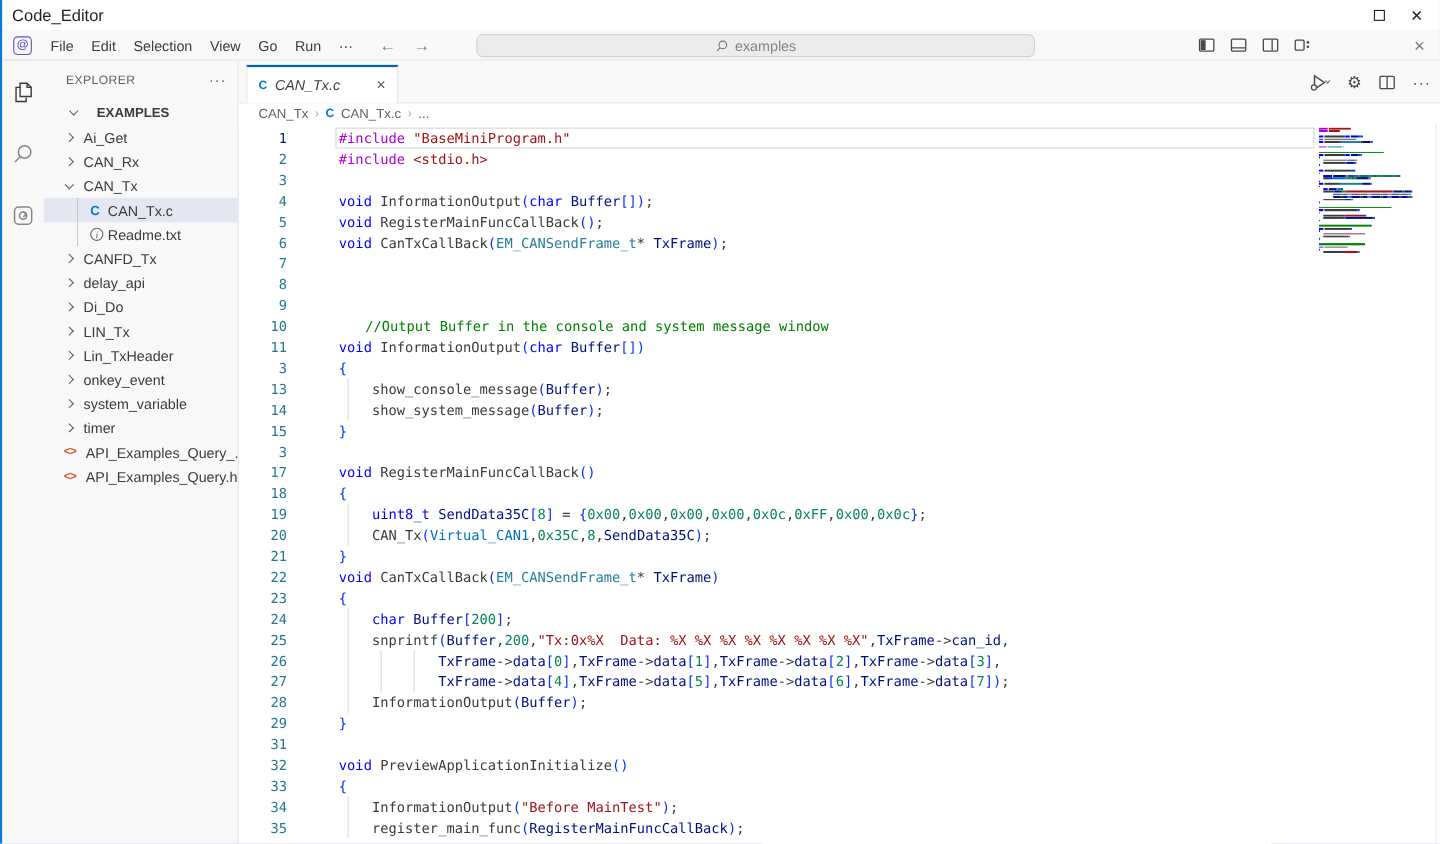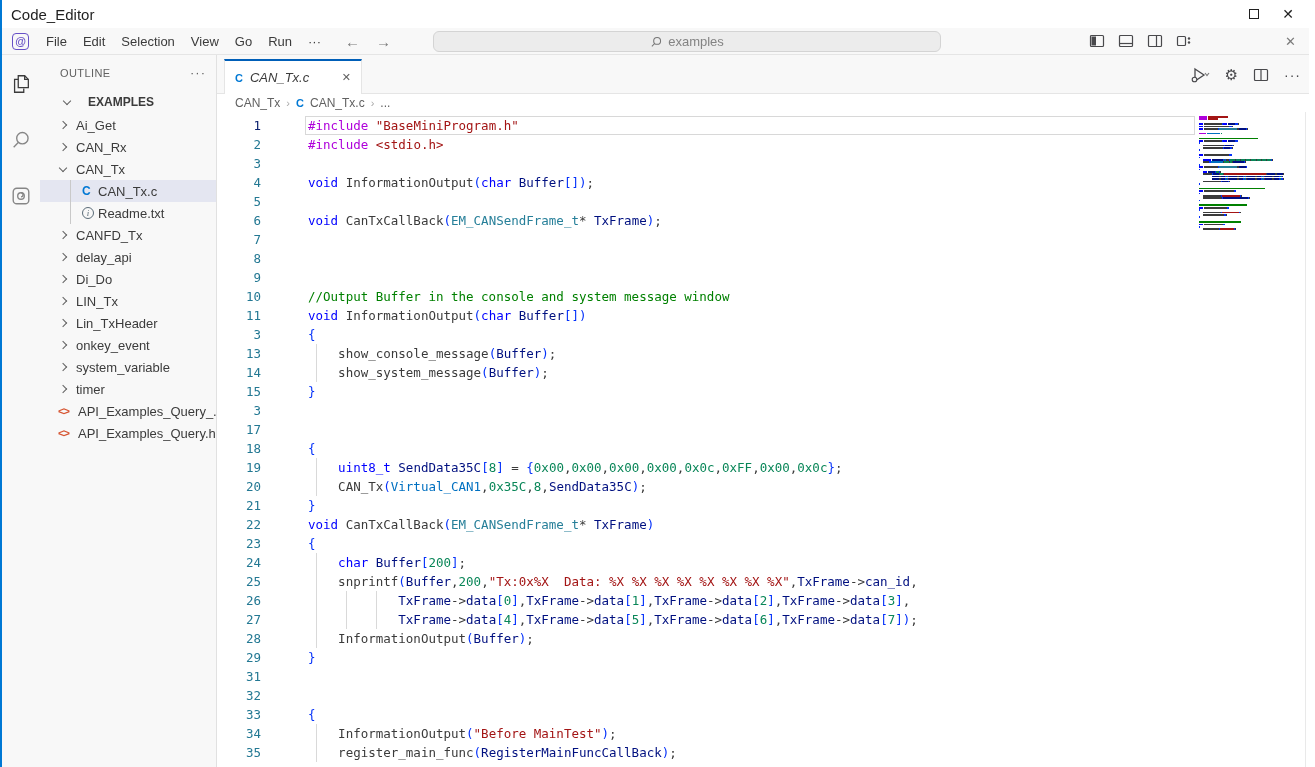--- a/index.html
+++ b/index.html
@@ -177,21 +177,21 @@
         <svg width="22" height="22" viewBox="0 0 24 24">
             <rect x="3.5" y="3.5" width="17" height="17" rx="4" fill="none" stroke="currentColor" stroke-width="1.5"></rect>
             <circle cx="12" cy="12" r="3.6" fill="none" stroke="currentColor" stroke-width="1.5"></circle>
             <path d="M12 8.4 c3 0 3 4.5 0 4.5" fill="none" stroke="currentColor" stroke-width="1.5"></path>
           </svg>
       </div>
     </div>
 
     <div class="sidebar">
       <div class="sb-header">
-        <span class="sb-title">OUTLINE</span>
+        <span class="sb-title">EXPLORER</span>
         <span class="sb-more">···</span>
       </div>
       <div class="sb-section">
         <span class="chev down"></span>
         <span style="margin-left:6px;">EXAMPLES</span>
       </div>
       <div class="tree">
           <div class="tree-row">
             <span class="chev right"></span>
             <span style="white-space: nowrap;">Ai_Get</span>
@@ -289,47 +289,47 @@
         <span>CAN_Tx.c</span>
         <span class="bc-sep">›</span>
         <span>...</span>
       </div>
       <div class="editor-main">
         <div class="code-scroll">
             <div class="code-line current"><span class="num active">1</span><span class="line-content"><span style="color: rgb(175, 0, 219);">#include</span><span style="color: rgb(59, 59, 59);"> </span><span style="color: rgb(163, 21, 21);">"BaseMiniProgram.h"</span></span></div>
             <div class="code-line"><span class="num">2</span><span class="line-content"><span style="color: rgb(175, 0, 219);">#include</span><span style="color: rgb(59, 59, 59);"> </span><span style="color: rgb(163, 21, 21);">&lt;stdio.h&gt;</span></span></div>
             <div class="code-line"><span class="num">3</span><span class="line-content"></span></div>
             <div class="code-line"><span class="num">4</span><span class="line-content"><span style="color: rgb(0, 0, 255);">void</span><span style="color: rgb(59, 59, 59);"> </span><span style="color: rgb(59, 59, 59);">InformationOutput</span><span style="color: rgb(4, 49, 250);">(</span><span style="color: rgb(0, 0, 255);">char</span><span style="color: rgb(59, 59, 59);"> </span><span style="color: rgb(0, 16, 128);">Buffer</span><span style="color: rgb(4, 49, 250);">[]</span><span style="color: rgb(4, 49, 250);">)</span><span style="color: rgb(59, 59, 59);">;</span></span></div>
-            <div class="code-line"><span class="num">5</span></div>
+            <div class="code-line"><span class="num">5</span><span class="line-content"><span style="color: rgb(0, 0, 255);">void</span><span style="color: rgb(59, 59, 59);"> </span><span style="color: rgb(59, 59, 59);">RegisterMainFuncCallBack</span><span style="color: rgb(4, 49, 250);">()</span><span style="color: rgb(59, 59, 59);">;</span></span></div>
             <div class="code-line"><span class="num">6</span><span class="line-content"><span style="color: rgb(0, 0, 255);">void</span><span style="color: rgb(59, 59, 59);"> </span><span style="color: rgb(59, 59, 59);">CanTxCallBack</span><span style="color: rgb(4, 49, 250);">(</span><span style="color: rgb(38, 127, 153);">EM_CANSendFrame_t</span><span style="color: rgb(59, 59, 59);">* </span><span style="color: rgb(0, 16, 128);">TxFrame</span><span style="color: rgb(4, 49, 250);">)</span><span style="color: rgb(59, 59, 59);">;</span></span></div>
             <div class="code-line"><span class="num">7</span><span class="line-content"></span></div>
             <div class="code-line"><span class="num">8</span></div>
             <div class="code-line"><span class="num">9</span><span class="line-content"></span></div>
-            <div class="code-line"><span class="num">10</span><span class="line-content"><span style="color: rgb(0, 128, 0);">//Output Buffer in the console and system message window</span></span></div>
+            <div class="code-line"><span class="num">10</span><span class="line-content"><span style="color: rgb(0, 128, 0); margin-left: 24px;">//Output Buffer in the console and system message window</span></span></div>
             <div class="code-line"><span class="num">11</span><span class="line-content"><span style="color: rgb(0, 0, 255);">void</span><span style="color: rgb(59, 59, 59);"> </span><span style="color: rgb(59, 59, 59);">InformationOutput</span><span style="color: rgb(4, 49, 250);">(</span><span style="color: rgb(0, 0, 255);">char</span><span style="color: rgb(59, 59, 59);"> </span><span style="color: rgb(0, 16, 128);">Buffer</span><span style="color: rgb(4, 49, 250);">[]</span><span style="color: rgb(4, 49, 250);">)</span></span></div>
             <div class="code-line"><span class="num">3</span><span class="line-content"><span style="color: rgb(4, 49, 250);">{</span></span></div>
             <div class="code-line"><span class="num">13</span><span class="line-content"><i class="guide" style="left: calc(1ch + 47px);"></i><span style="color: rgb(59, 59, 59);">    </span><span style="color: rgb(59, 59, 59);">show_console_message</span><span style="color: rgb(4, 49, 250);">(</span><span style="color: rgb(0, 16, 128);">Buffer</span><span style="color: rgb(4, 49, 250);">)</span><span style="color: rgb(59, 59, 59);">;</span></span></div>
             <div class="code-line"><span class="num">14</span><span class="line-content"><i class="guide" style="left: calc(1ch + 47px);"></i><span style="color: rgb(59, 59, 59);">    </span><span style="color: rgb(59, 59, 59);">show_system_message</span><span style="color: rgb(4, 49, 250);">(</span><span style="color: rgb(0, 16, 128);">Buffer</span><span style="color: rgb(4, 49, 250);">)</span><span style="color: rgb(59, 59, 59);">;</span></span></div>
             <div class="code-line"><span class="num">15</span><span class="line-content"><span style="color: rgb(4, 49, 250);">}</span></span></div>
             <div class="code-line"><span class="num">3</span><span class="line-content"></span></div>
-            <div class="code-line"><span class="num">17</span></div>
+            <div class="code-line"><span class="num">17</span><span class="line-content"><span style="color: rgb(0, 0, 255);">void</span><span style="color: rgb(59, 59, 59);"> </span><span style="color: rgb(59, 59, 59);">RegisterMainFuncCallBack</span><span style="color: rgb(4, 49, 250);">()</span></span></div>
             <div class="code-line"><span class="num">18</span><span class="line-content"><span style="color: rgb(4, 49, 250);">{</span></span></div>
             <div class="code-line"><span class="num">19</span><span class="line-content"><i class="guide" style="left: calc(1ch + 47px);"></i><span style="color: rgb(59, 59, 59);">    </span><span style="color: rgb(0, 0, 255);">uint8_t</span><span style="color: rgb(59, 59, 59);"> </span><span style="color: rgb(0, 16, 128);">SendData35C</span><span style="color: rgb(4, 49, 250);">[</span><span style="color: rgb(9, 134, 88);">8</span><span style="color: rgb(4, 49, 250);">]</span><span style="color: rgb(59, 59, 59);"> = </span><span style="color: rgb(4, 49, 250);">{</span><span style="color: rgb(9, 134, 88);">0x00</span><span style="color: rgb(59, 59, 59);">,</span><span style="color: rgb(9, 134, 88);">0x00</span><span style="color: rgb(59, 59, 59);">,</span><span style="color: rgb(9, 134, 88);">0x00</span><span style="color: rgb(59, 59, 59);">,</span><span style="color: rgb(9, 134, 88);">0x00</span><span style="color: rgb(59, 59, 59);">,</span><span style="color: rgb(9, 134, 88);">0x0c</span><span style="color: rgb(59, 59, 59);">,</span><span style="color: rgb(9, 134, 88);">0xFF</span><span style="color: rgb(59, 59, 59);">,</span><span style="color: rgb(9, 134, 88);">0x00</span><span style="color: rgb(59, 59, 59);">,</span><span style="color: rgb(9, 134, 88);">0x0c</span><span style="color: rgb(4, 49, 250);">}</span><span style="color: rgb(59, 59, 59);">;</span></span></div>
             <div class="code-line"><span class="num">20</span><span class="line-content"><i class="guide" style="left: calc(1ch + 47px);"></i><span style="color: rgb(59, 59, 59);">    </span><span style="color: rgb(59, 59, 59);">CAN_Tx</span><span style="color: rgb(4, 49, 250);">(</span><span style="color: rgb(0, 112, 193);">Virtual_CAN1</span><span style="color: rgb(59, 59, 59);">,</span><span style="color: rgb(9, 134, 88);">0x35C</span><span style="color: rgb(59, 59, 59);">,</span><span style="color: rgb(9, 134, 88);">8</span><span style="color: rgb(59, 59, 59);">,</span><span style="color: rgb(0, 16, 128);">SendData35C</span><span style="color: rgb(4, 49, 250);">)</span><span style="color: rgb(59, 59, 59);">;</span></span></div>
             <div class="code-line"><span class="num">21</span><span class="line-content"><span style="color: rgb(4, 49, 250);">}</span></span></div>
             <div class="code-line"><span class="num">22</span><span class="line-content"><span style="color: rgb(0, 0, 255);">void</span><span style="color: rgb(59, 59, 59);"> </span><span style="color: rgb(59, 59, 59);">CanTxCallBack</span><span style="color: rgb(4, 49, 250);">(</span><span style="color: rgb(38, 127, 153);">EM_CANSendFrame_t</span><span style="color: rgb(59, 59, 59);">* </span><span style="color: rgb(0, 16, 128);">TxFrame</span><span style="color: rgb(4, 49, 250);">)</span></span></div>
             <div class="code-line"><span class="num">23</span><span class="line-content"><span style="color: rgb(4, 49, 250);">{</span></span></div>
             <div class="code-line"><span class="num">24</span><span class="line-content"><i class="guide" style="left: calc(1ch + 47px);"></i><span style="color: rgb(59, 59, 59);">    </span><span style="color: rgb(0, 0, 255);">char</span><span style="color: rgb(59, 59, 59);"> </span><span style="color: rgb(0, 16, 128);">Buffer</span><span style="color: rgb(4, 49, 250);">[</span><span style="color: rgb(9, 134, 88);">200</span><span style="color: rgb(4, 49, 250);">]</span><span style="color: rgb(59, 59, 59);">;</span></span></div>
             <div class="code-line"><span class="num">25</span><span class="line-content"><i class="guide" style="left: calc(1ch + 47px);"></i><span style="color: rgb(59, 59, 59);">    </span><span style="color: rgb(59, 59, 59);">snprintf</span><span style="color: rgb(4, 49, 250);">(</span><span style="color: rgb(0, 16, 128);">Buffer</span><span style="color: rgb(59, 59, 59);">,</span><span style="color: rgb(9, 134, 88);">200</span><span style="color: rgb(59, 59, 59);">,</span><span style="color: rgb(163, 21, 21);">"Tx:0x%X  Data: %X %X %X %X %X %X %X %X"</span><span style="color: rgb(59, 59, 59);">,</span><span style="color: rgb(0, 16, 128);">TxFrame</span><span style="color: rgb(59, 59, 59);">-&gt;</span><span style="color: rgb(0, 16, 128);">can_id</span><span style="color: rgb(59, 59, 59);">,</span></span></div>
             <div class="code-line"><span class="num">26</span><span class="line-content"><i class="guide" style="left: calc(1ch + 47px);"></i><i class="guide" style="left: calc(5ch + 47px);"></i><i class="guide" style="left: calc(9ch + 47px);"></i><span style="color: rgb(59, 59, 59);">            </span><span style="color: rgb(0, 16, 128);">TxFrame</span><span style="color: rgb(59, 59, 59);">-&gt;</span><span style="color: rgb(0, 16, 128);">data</span><span style="color: rgb(4, 49, 250);">[</span><span style="color: rgb(9, 134, 88);">0</span><span style="color: rgb(4, 49, 250);">]</span><span style="color: rgb(59, 59, 59);">,</span><span style="color: rgb(0, 16, 128);">TxFrame</span><span style="color: rgb(59, 59, 59);">-&gt;</span><span style="color: rgb(0, 16, 128);">data</span><span style="color: rgb(4, 49, 250);">[</span><span style="color: rgb(9, 134, 88);">1</span><span style="color: rgb(4, 49, 250);">]</span><span style="color: rgb(59, 59, 59);">,</span><span style="color: rgb(0, 16, 128);">TxFrame</span><span style="color: rgb(59, 59, 59);">-&gt;</span><span style="color: rgb(0, 16, 128);">data</span><span style="color: rgb(4, 49, 250);">[</span><span style="color: rgb(9, 134, 88);">2</span><span style="color: rgb(4, 49, 250);">]</span><span style="color: rgb(59, 59, 59);">,</span><span style="color: rgb(0, 16, 128);">TxFrame</span><span style="color: rgb(59, 59, 59);">-&gt;</span><span style="color: rgb(0, 16, 128);">data</span><span style="color: rgb(4, 49, 250);">[</span><span style="color: rgb(9, 134, 88);">3</span><span style="color: rgb(4, 49, 250);">]</span><span style="color: rgb(59, 59, 59);">,</span></span></div>
             <div class="code-line"><span class="num">27</span><span class="line-content"><i class="guide" style="left: calc(1ch + 47px);"></i><i class="guide" style="left: calc(5ch + 47px);"></i><i class="guide" style="left: calc(9ch + 47px);"></i><span style="color: rgb(59, 59, 59);">            </span><span style="color: rgb(0, 16, 128);">TxFrame</span><span style="color: rgb(59, 59, 59);">-&gt;</span><span style="color: rgb(0, 16, 128);">data</span><span style="color: rgb(4, 49, 250);">[</span><span style="color: rgb(9, 134, 88);">4</span><span style="color: rgb(4, 49, 250);">]</span><span style="color: rgb(59, 59, 59);">,</span><span style="color: rgb(0, 16, 128);">TxFrame</span><span style="color: rgb(59, 59, 59);">-&gt;</span><span style="color: rgb(0, 16, 128);">data</span><span style="color: rgb(4, 49, 250);">[</span><span style="color: rgb(9, 134, 88);">5</span><span style="color: rgb(4, 49, 250);">]</span><span style="color: rgb(59, 59, 59);">,</span><span style="color: rgb(0, 16, 128);">TxFrame</span><span style="color: rgb(59, 59, 59);">-&gt;</span><span style="color: rgb(0, 16, 128);">data</span><span style="color: rgb(4, 49, 250);">[</span><span style="color: rgb(9, 134, 88);">6</span><span style="color: rgb(4, 49, 250);">]</span><span style="color: rgb(59, 59, 59);">,</span><span style="color: rgb(0, 16, 128);">TxFrame</span><span style="color: rgb(59, 59, 59);">-&gt;</span><span style="color: rgb(0, 16, 128);">data</span><span style="color: rgb(4, 49, 250);">[</span><span style="color: rgb(9, 134, 88);">7</span><span style="color: rgb(4, 49, 250);">]</span><span style="color: rgb(4, 49, 250);">)</span><span style="color: rgb(59, 59, 59);">;</span></span></div>
             <div class="code-line"><span class="num">28</span><span class="line-content"><i class="guide" style="left: calc(1ch + 47px);"></i><span style="color: rgb(59, 59, 59);">    </span><span style="color: rgb(59, 59, 59);">InformationOutput</span><span style="color: rgb(4, 49, 250);">(</span><span style="color: rgb(0, 16, 128);">Buffer</span><span style="color: rgb(4, 49, 250);">)</span><span style="color: rgb(59, 59, 59);">;</span></span></div>
             <div class="code-line"><span class="num">29</span><span class="line-content"><span style="color: rgb(4, 49, 250);">}</span></span></div>
             <div class="code-line"><span class="num">31</span></div>
-            <div class="code-line"><span class="num">32</span></div>
+            <div class="code-line"><span class="num">32</span><span class="line-content"><span style="color: rgb(0, 0, 255);">void</span><span style="color: rgb(59, 59, 59);"> </span><span style="color: rgb(59, 59, 59);">PreviewApplicationInitialize</span><span style="color: rgb(4, 49, 250);">()</span></span></div>
             <div class="code-line"><span class="num">33</span><span class="line-content"><span style="color: rgb(4, 49, 250);">{</span></span></div>
             <div class="code-line"><span class="num">34</span><span class="line-content"><i class="guide" style="left: calc(1ch + 47px);"></i><span style="color: rgb(59, 59, 59);">    </span><span style="color: rgb(59, 59, 59);">InformationOutput</span><span style="color: rgb(4, 49, 250);">(</span><span style="color: rgb(163, 21, 21);">"Before MainTest"</span><span style="color: rgb(4, 49, 250);">)</span><span style="color: rgb(59, 59, 59);">;</span></span></div>
             <div class="code-line"><span class="num">35</span><span class="line-content"><i class="guide" style="left: calc(1ch + 47px);"></i><span style="color: rgb(59, 59, 59);">    </span><span style="color: rgb(59, 59, 59);">register_main_func</span><span style="color: rgb(4, 49, 250);">(</span><span style="color: rgb(0, 16, 128);">RegisterMainFuncCallBack</span><span style="color: rgb(4, 49, 250);">)</span><span style="color: rgb(59, 59, 59);">;</span></span></div>
           </div>
         <div class="minimap">
             <div class="mini-content">
               <div class="mini-row"><span style="width: 8.4px; background: rgb(175, 0, 219);"></span><span style="width: 1.05px; background: transparent;"></span><span style="width: 19.95px; background: rgb(163, 21, 21);"></span></div>
               <div class="mini-row"><span style="width: 8.4px; background: rgb(175, 0, 219);"></span><span style="width: 1.05px; background: transparent;"></span><span style="width: 9.45px; background: rgb(163, 21, 21);"></span></div>
               <div class="mini-row"></div>
               <div class="mini-row"><span style="width: 4.2px; background: rgb(0, 0, 255);"></span><span style="width: 1.05px; background: transparent;"></span><span style="width: 17.85px; background: rgb(59, 59, 59);"></span><span style="width: 1.05px; background: rgb(4, 49, 250);"></span><span style="width: 4.2px; background: rgb(0, 0, 255);"></span><span style="width: 1.05px; background: transparent;"></span><span style="width: 6.3px; background: rgb(0, 16, 128);"></span><span style="width: 2.1px; background: rgb(4, 49, 250);"></span><span style="width: 1.05px; background: rgb(4, 49, 250);"></span><span style="width: 1.05px; background: rgb(59, 59, 59);"></span></div>

